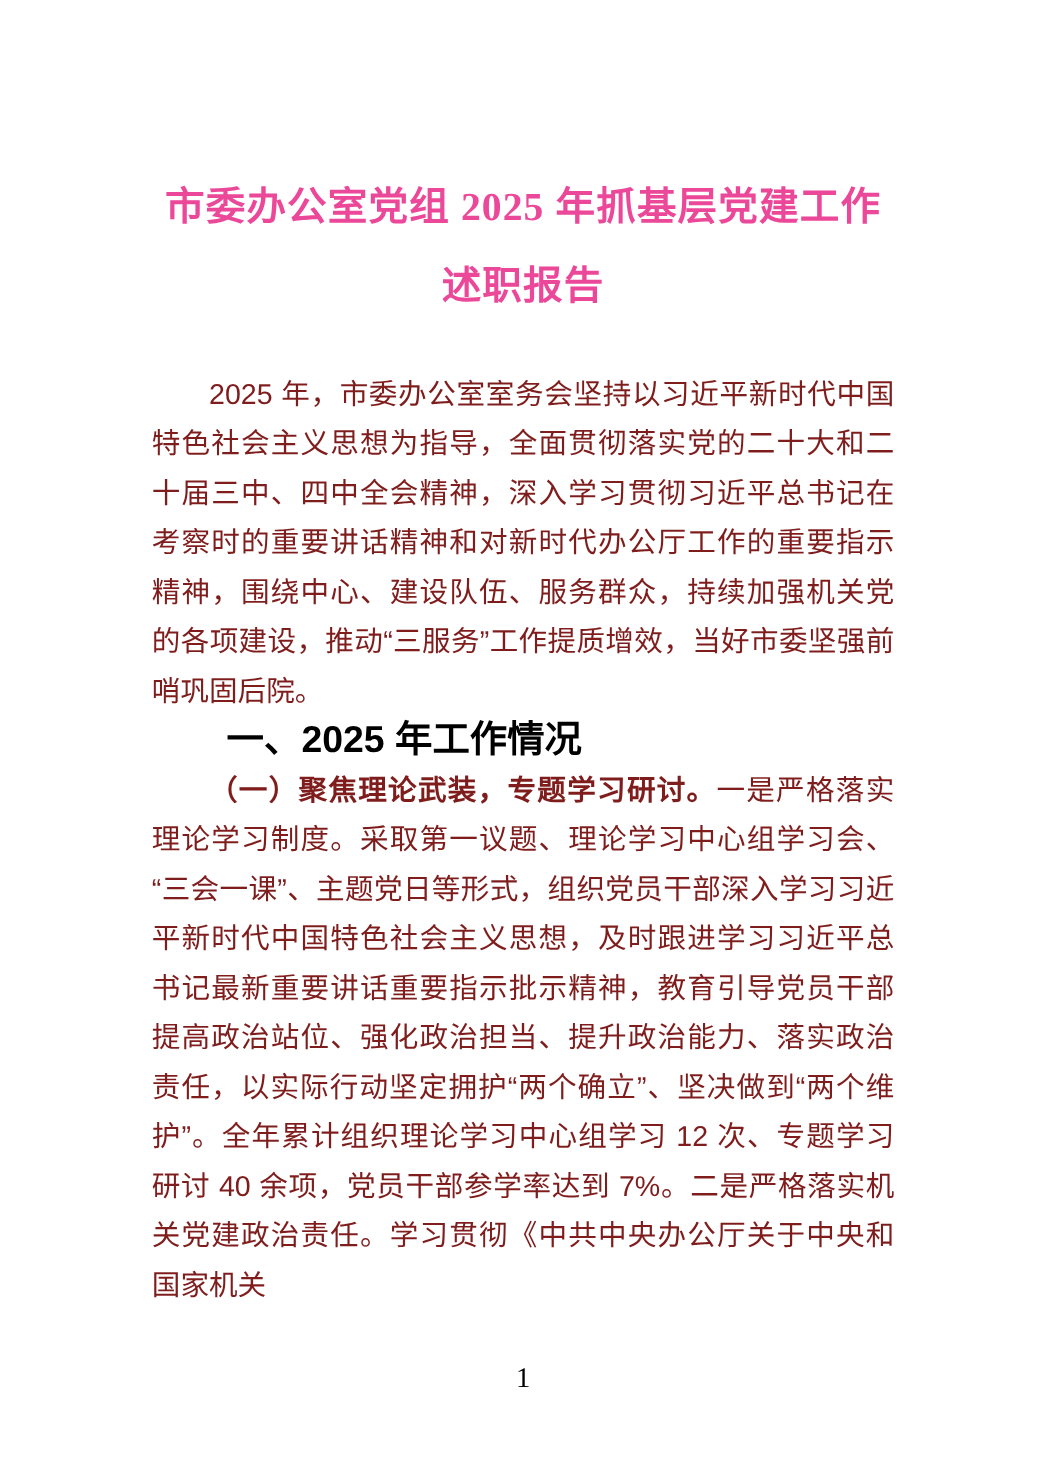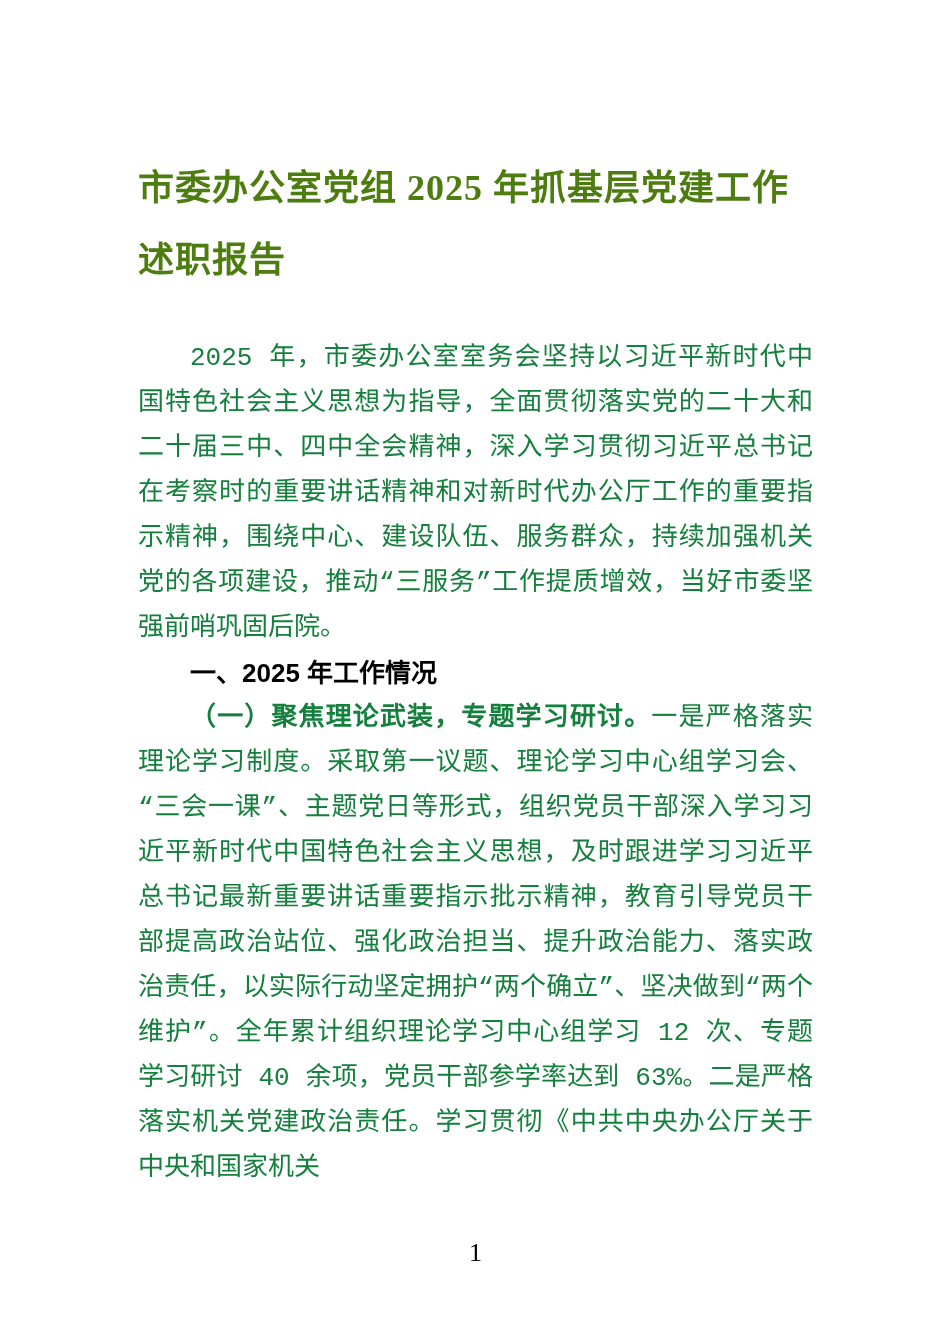--- a/index.html
+++ b/index.html
@@ -21,38 +21,39 @@
     height: 1344px;
     padding: 152px 137px 0 138px;
     background: #ffffff;
   }
   .doc-title {
     margin: 0 0 40px 0;
     font-family: "Liberation Serif", "DejaVu Serif", serif;
     font-weight: bold;
     font-size: 36px;
     line-height: 72px;
+    text-align: center;
     letter-spacing: 1px;
-    color: #4d7c0f;
+    color: #ec4899;
   }
   .body-para {
     margin: 0;
     font-size: 26px;
     line-height: 45px;
     text-align: justify;
     text-indent: 2em;
-    font-family: Liberation Mono, monospace;
+    font-family: Liberation Sans, sans-serif;
     font-weight: normal;
-    color: #15803d;
+    color: #7f1d1d;
   }
   .section-heading {
     margin: 0;
     font-family: "Liberation Sans", "DejaVu Sans", sans-serif;
     font-weight: bold;
-    font-size: 26px;
+    font-size: 34px;
     line-height: 45px;
     text-indent: 2em;
     color: #000000;
   }
   .sub-lead {
     font-weight: bold;
   }
   .page-number {
     margin-top: 45px;
     text-align: center;
@@ -66,17 +67,17 @@
 <body>
 
 <div class="page">
 
   <h1 class="doc-title">市委办公室党组 2025 年抓基层党建工作述职报告</h1>
 
   <p class="body-para">2025 年，市委办公室室务会坚持以习近平新时代中国特色社会主义思想为指导，全面贯彻落实党的二十大和二十届三中、四中全会精神，深入学习贯彻习近平总书记在考察时的重要讲话精神和对新时代办公厅工作的重要指示精神，围绕中心、建设队伍、服务群众，持续加强机关党的各项建设，推动“三服务”工作提质增效，当好市委坚强前哨巩固后院。</p>
 
   <h2 class="section-heading">一、2025 年工作情况</h2>
 
-  <p class="body-para"><span class="sub-lead">（一）聚焦理论武装，专题学习研讨。</span><span>一是严格落实理论学习制度。采取第一议题、理论学习中心组学习会、“三会一课”、主题党日等形式，组织党员干部深入学习习近平新时代中国特色社会主义思想，及时跟进学习习近平总书记最新重要讲话重要指示批示精神，教育引导党员干部提高政治站位、强化政治担当、提升政治能力、落实政治责任，以实际行动坚定拥护“两个确立”、坚决做到“两个维护”。全年累计组织理论学习中心组学习 12 次、专题学习研讨 40 余项，党员干部参学率达到 63%。二是严格落实机关党建政治责任。学习贯彻《中共中央办公厅关于中央和国家机关</span></p>
+  <p class="body-para"><span class="sub-lead">（一）聚焦理论武装，专题学习研讨。</span><span>一是严格落实理论学习制度。采取第一议题、理论学习中心组学习会、“三会一课”、主题党日等形式，组织党员干部深入学习习近平新时代中国特色社会主义思想，及时跟进学习习近平总书记最新重要讲话重要指示批示精神，教育引导党员干部提高政治站位、强化政治担当、提升政治能力、落实政治责任，以实际行动坚定拥护“两个确立”、坚决做到“两个维护”。全年累计组织理论学习中心组学习 12 次、专题学习研讨 40 余项，党员干部参学率达到 7%。二是严格落实机关党建政治责任。学习贯彻《中共中央办公厅关于中央和国家机关</span></p>
 
   <div class="page-number">1</div>
 
 </div>
 
 </body></html>

